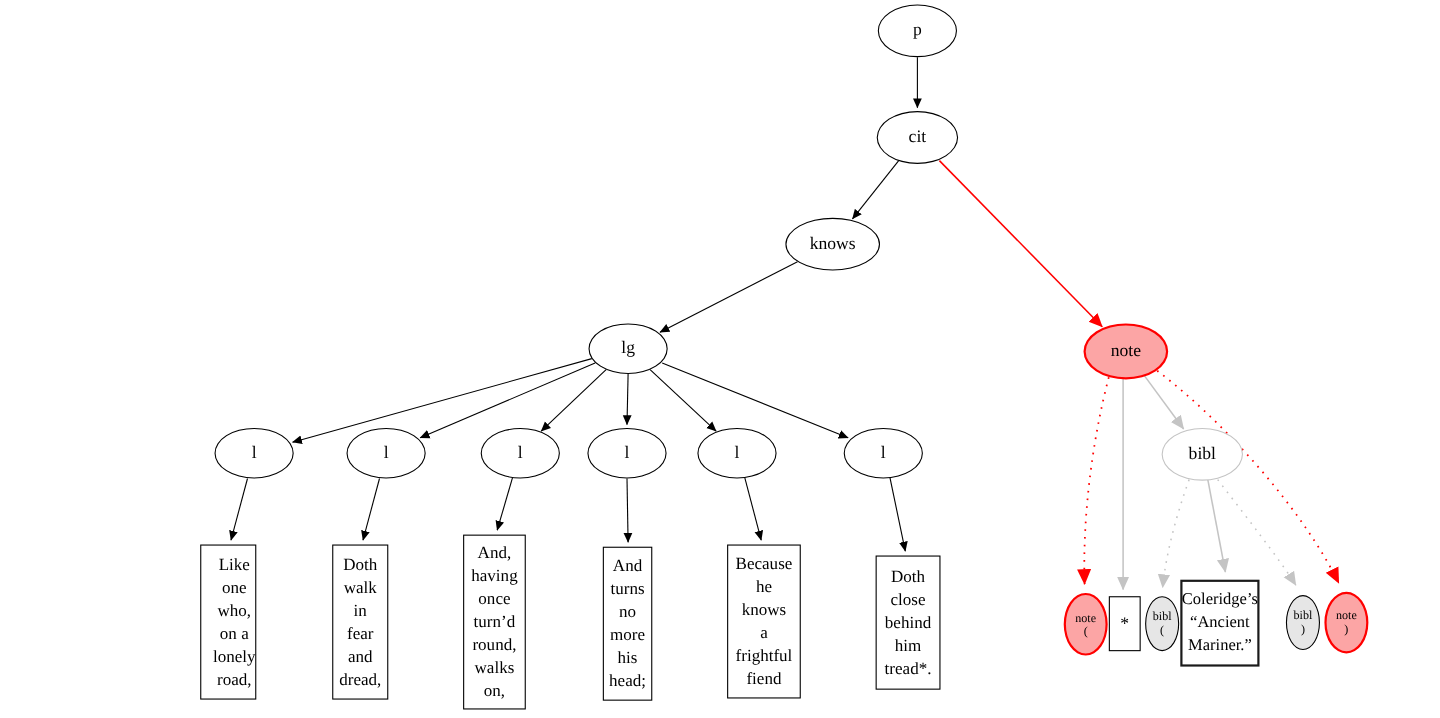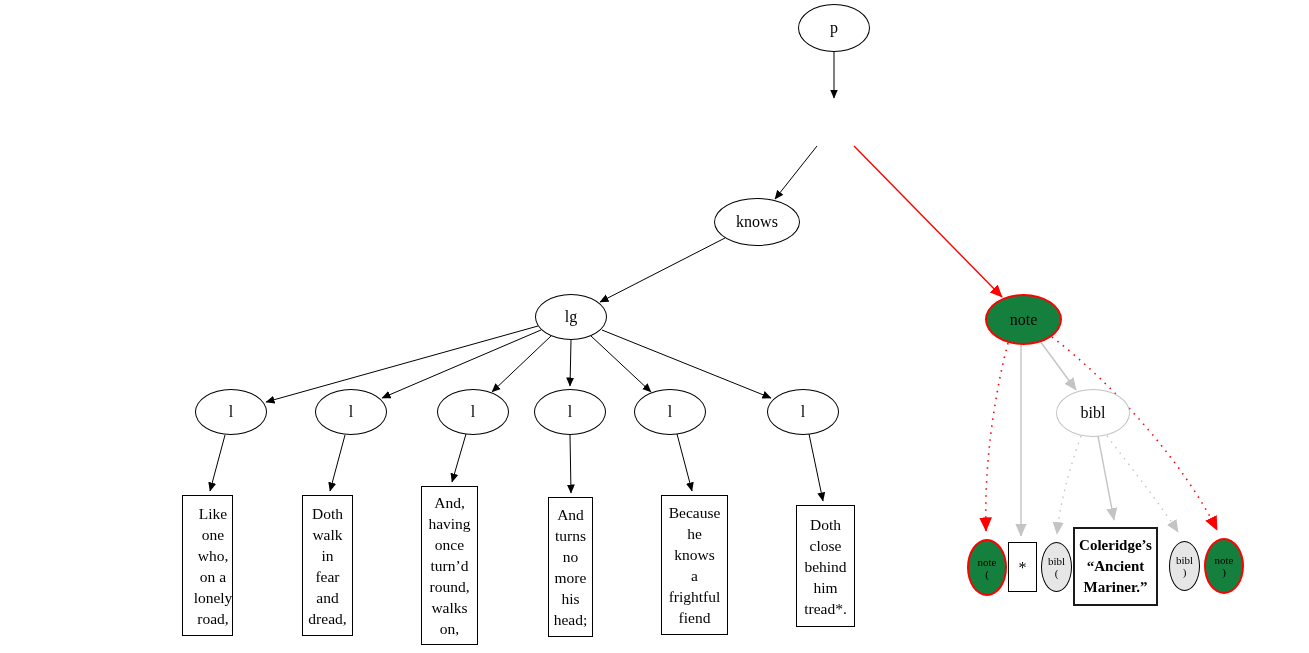--- a/index.html
+++ b/index.html
@@ -18,21 +18,21 @@
     text-align:center;
     white-space:pre-line;
     box-sizing:border-box;
     background:#fff;
     font-size:16px;
     line-height:18px;
   }
   .el   { border:1px solid #000; border-radius:50%; }
   .rect { border:1.5px solid #000; font-size:15.5px; line-height:21px; }
   .small{ font-size:11px; line-height:12px; }
-  .note-style { background:#15803d; border:2px solid #ff0000; }
+  .note-style { background:#fca5a5; border:2px solid #ff0000; }
   .gray-fill  { background:#e6e6e6; border:1.5px solid #000; }
   .gray-stroke{ border:1px solid #c4c4c4; }
   .cit-box { border:2px solid #1a1a1a; font-size:15px; line-height:21px; }
 
   
   .n-p     { left:798px; top:4px;   width:72px; height:48px; }
   .n-cit   { left:797px; top:101px; width:74px; height:48px; }
   .n-quote { left:714px; top:198px; width:86px; height:48px; }
   .n-lg    { left:535px; top:294px; width:72px; height:46px; }
   .n-l1 { left:195px; top:389px; width:72px; height:46px; }
@@ -49,21 +49,21 @@
   .n-v2 { left:302px; top:495px; width:51px; height:141px; }
   .n-v3 { left:421px; top:486px; width:57px; height:159px; }
   .n-v4 { left:548px; top:497px; width:45px; height:140px; }
   .n-v5 { left:661px; top:495px; width:67px; height:140px; }
   .n-v6 { left:796px; top:505px; width:59px; height:122px; }
 
   
   .n-note-open  { left:967px;  top:539px; width:40px; height:57px; }
   .n-star       { left:1008px; top:542px; width:29px; height:50px; font-size:16px; }
   .n-bibl-open  { left:1041px; top:542px; width:31px; height:50px; }
-  .n-bibl-cit   { left:1073px; top:527px; width:85px; height:79px;font-weight:bold; }
+  .n-bibl-cit   { left:1073px; top:527px; width:72px; height:79px; }
   .n-bibl-close { left:1169px; top:541px; width:31px; height:50px; }
   .n-note-close { left:1204px; top:538px; width:40px; height:56px; }
 </style>
 </head>
 <body>
 
 <div class="canvas">
 
   <svg class="edges" width="1309" height="653" viewBox="0 0 1309 653">
     <defs>
@@ -99,20 +99,21 @@
     <path d="M1052,337 C1115,385 1185,465 1217,530" stroke="#ff0000" stroke-width="1.6" stroke-dasharray="1.5,5.5" fill="none" marker-end="url(#mr)"></path>
 
     <path d="M1021,344 L1021,536" stroke="#c4c4c4" stroke-width="1.4" fill="none" marker-end="url(#mg)"></path>
     <path d="M1040,341 L1076,390" stroke="#c4c4c4" stroke-width="1.4" fill="none" marker-end="url(#mg)"></path>
     <path d="M1098,436 L1114,520" stroke="#c4c4c4" stroke-width="1.4" fill="none" marker-end="url(#mg)"></path>
     <path d="M1081,436 C1069,470 1060,503 1057,534" stroke="#c4c4c4" stroke-width="1.4" stroke-dasharray="1.5,5.5" fill="none" marker-end="url(#mg)"></path>
     <path d="M1107,436 C1133,470 1163,508 1178,532" stroke="#c4c4c4" stroke-width="1.4" stroke-dasharray="1.5,5.5" fill="none" marker-end="url(#mg)"></path>
   </svg>
 
   <div class="node el n-p">p</div>
+  <div class="node el n-cit">cit</div>
   <div class="node el n-quote">knows</div>
   <div class="node el n-lg">lg</div>
   <div class="node el n-l1">l</div>
   <div class="node el n-l2">l</div>
   <div class="node el n-l3">l</div>
   <div class="node el n-l4">l</div>
   <div class="node el n-l5">l</div>
   <div class="node el n-l6">l</div>
   <div class="node el note-style n-note">note</div>
   <div class="node el gray-stroke n-bibl">bibl</div>

